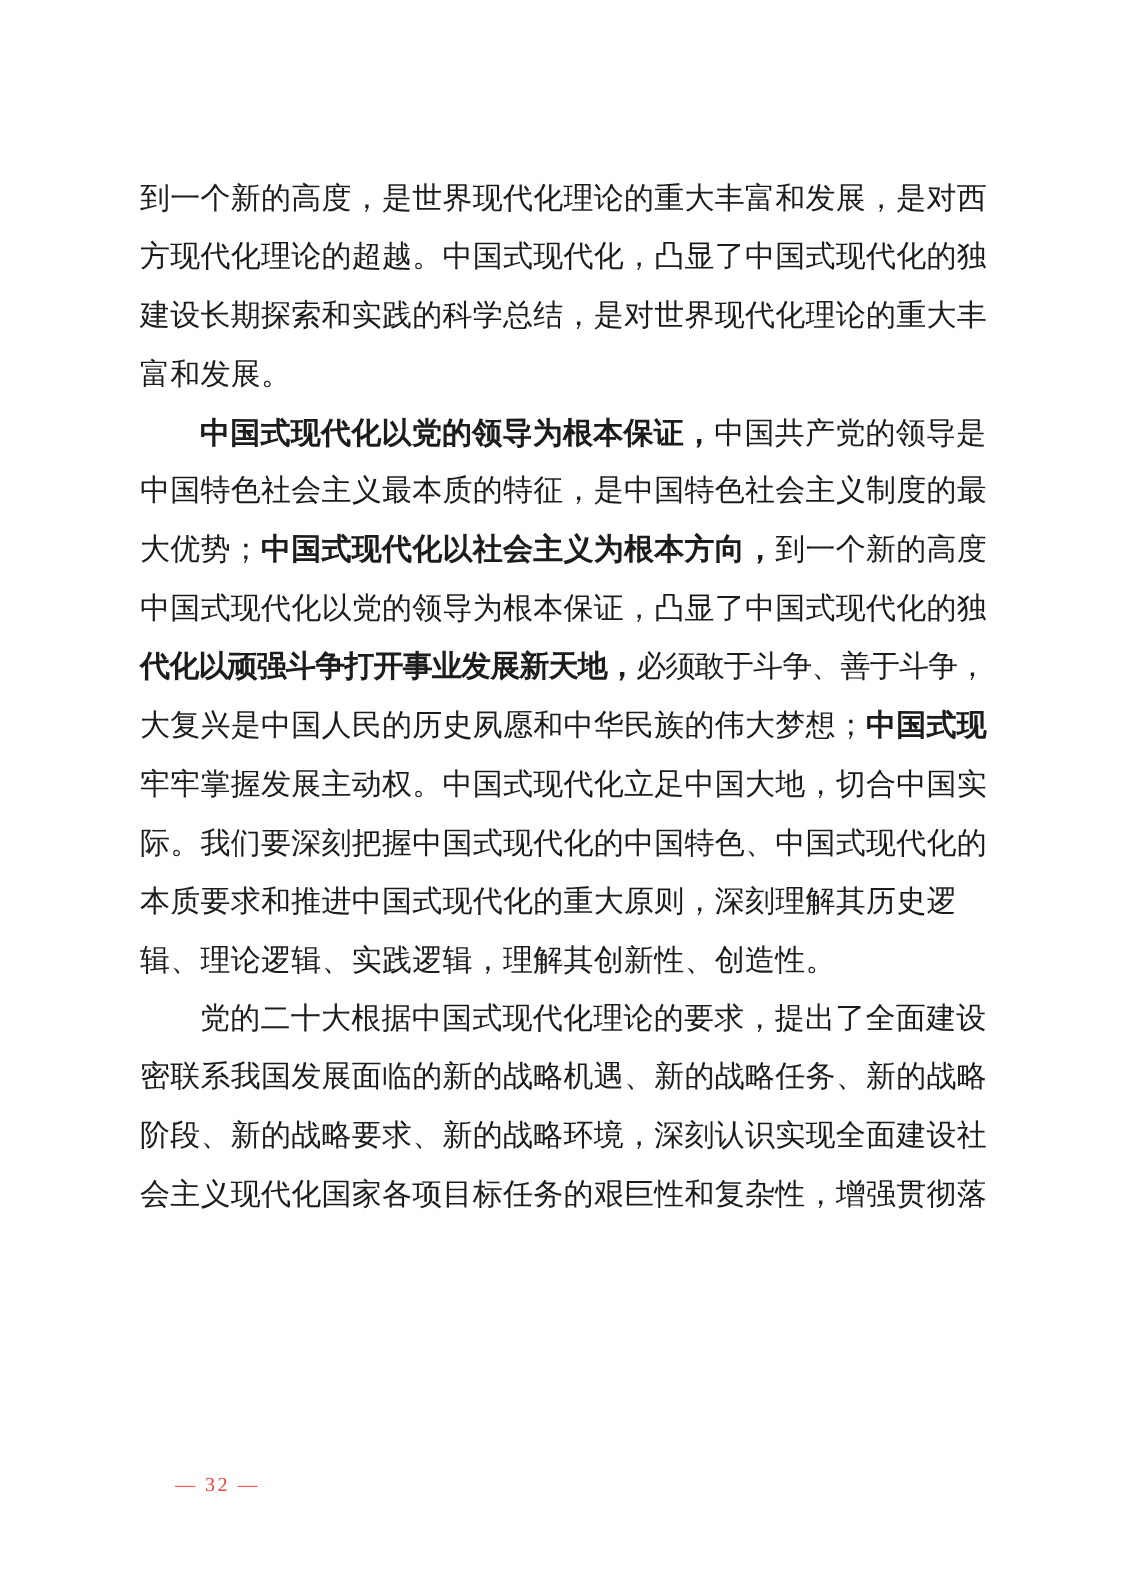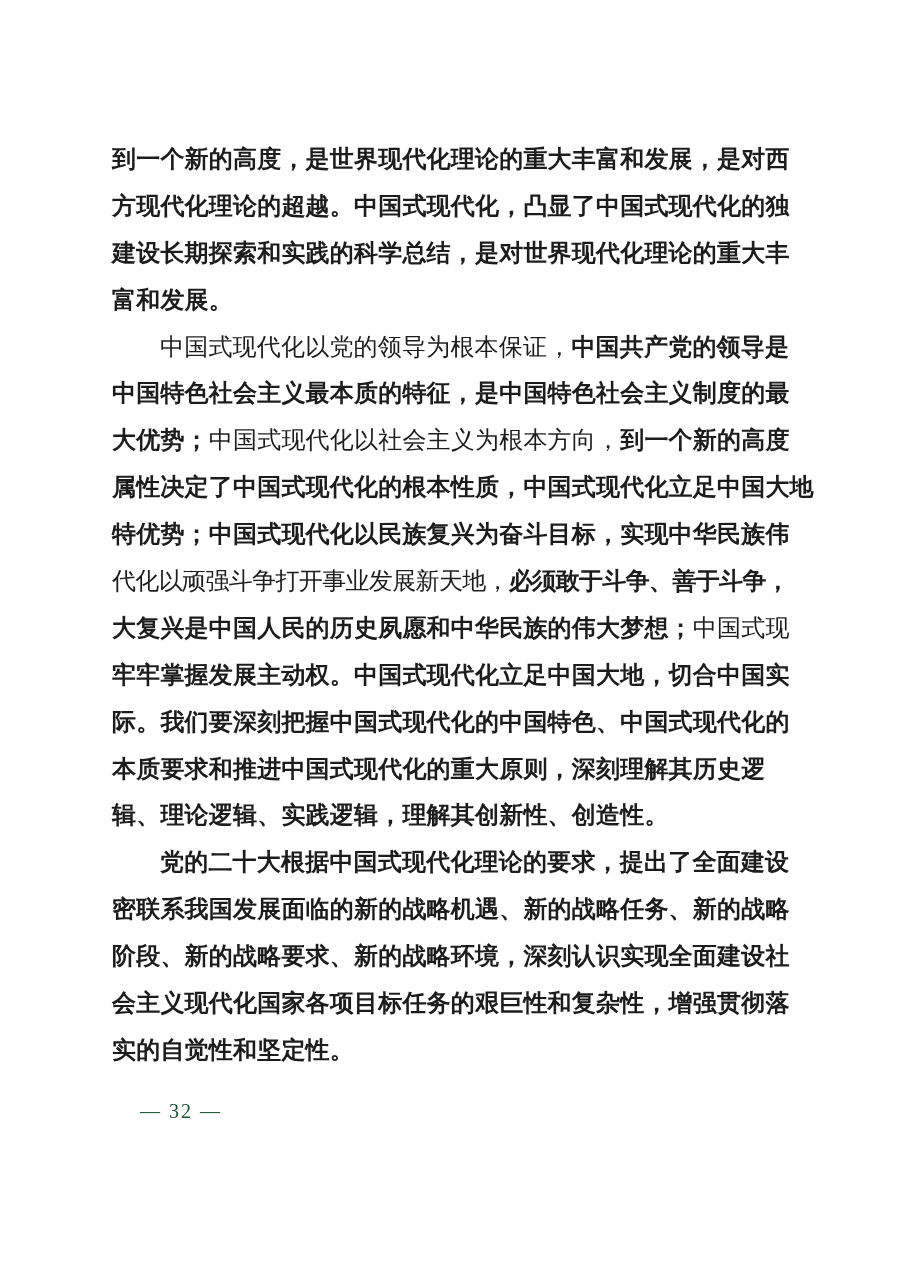--- a/index.html
+++ b/index.html
@@ -30,54 +30,52 @@
     white-space: nowrap;
     height: 46.9px;
   }
   .line.indent {
     text-indent: 48px;
   }
   .line.squeeze {
     letter-spacing: -0.65px;
   }
   .run {
-    font-weight: bold;
+    font-weight: normal;
   }
   .run.bold {
-    font-weight: normal;
+    font-weight: bold;
   }
   .footer {
     position: absolute;
     left: 140px;
-    top: 1100px;
-    font-size: 20px;
+    top: 1180px;
+    font-size: 16px;
     letter-spacing: 2px;
-    color: #14532d;
+    color: #ef4444;
   }
 </style>
 </head>
 <body>
 
 <div class="page">
   <div class="text-block">
       <div class="line"><span class="run">到一个新的高度，是世界现代化理论的重大丰富和发展，是对西</span></div>
       <div class="line"><span class="run">方现代化理论的超越。中国式现代化，凸显了中国式现代化的独</span></div>
       <div class="line"><span class="run">建设长期探索和实践的科学总结，是对世界现代化理论的重大丰</span></div>
       <div class="line"><span class="run">富和发展。</span></div>
       <div class="line indent"><span class="run bold">中国式现代化以党的领导为根本保证，</span><span class="run">中国共产党的领导是</span></div>
       <div class="line"><span class="run">中国特色社会主义最本质的特征，是中国特色社会主义制度的最</span></div>
       <div class="line"><span class="run">大优势；</span><span class="run bold">中国式现代化以社会主义为根本方向，</span><span class="run">到一个新的高度</span></div>
-      <div class="line"><span class="run">属性决定了中国式现代化的根本性质，中国式现代化立足中国大地</span></div>
-      <div class="line"><span class="run">特优势；中国式现代化以民族复兴为奋斗目标，实现中华民族伟</span></div>
+      <div class="line"><span class="run">中国式现代化以党的领导为根本保证，凸显了中国式现代化的独</span></div>
       <div class="line squeeze"><span class="run bold">代化以顽强斗争打开事业发展新天地，</span><span class="run">必须敢于斗争、善于斗争，</span></div>
       <div class="line"><span class="run">大复兴是中国人民的历史夙愿和中华民族的伟大梦想；</span><span class="run bold">中国式现</span></div>
       <div class="line"><span class="run">牢牢掌握发展主动权。中国式现代化立足中国大地，切合中国实</span></div>
       <div class="line"><span class="run">际。我们要深刻把握中国式现代化的中国特色、中国式现代化的</span></div>
       <div class="line"><span class="run">本质要求和推进中国式现代化的重大原则，深刻理解其历史逻</span></div>
       <div class="line"><span class="run">辑、理论逻辑、实践逻辑，理解其创新性、创造性。</span></div>
       <div class="line indent"><span class="run">党的二十大根据中国式现代化理论的要求，提出了全面建设</span></div>
       <div class="line"><span class="run">密联系我国发展面临的新的战略机遇、新的战略任务、新的战略</span></div>
       <div class="line"><span class="run">阶段、新的战略要求、新的战略环境，深刻认识实现全面建设社</span></div>
       <div class="line"><span class="run">会主义现代化国家各项目标任务的艰巨性和复杂性，增强贯彻落</span></div>
-      <div class="line"><span class="run">实的自觉性和坚定性。</span></div>
     </div>
   <div class="footer">— 32 —</div>
 </div>
 
 </body></html>

